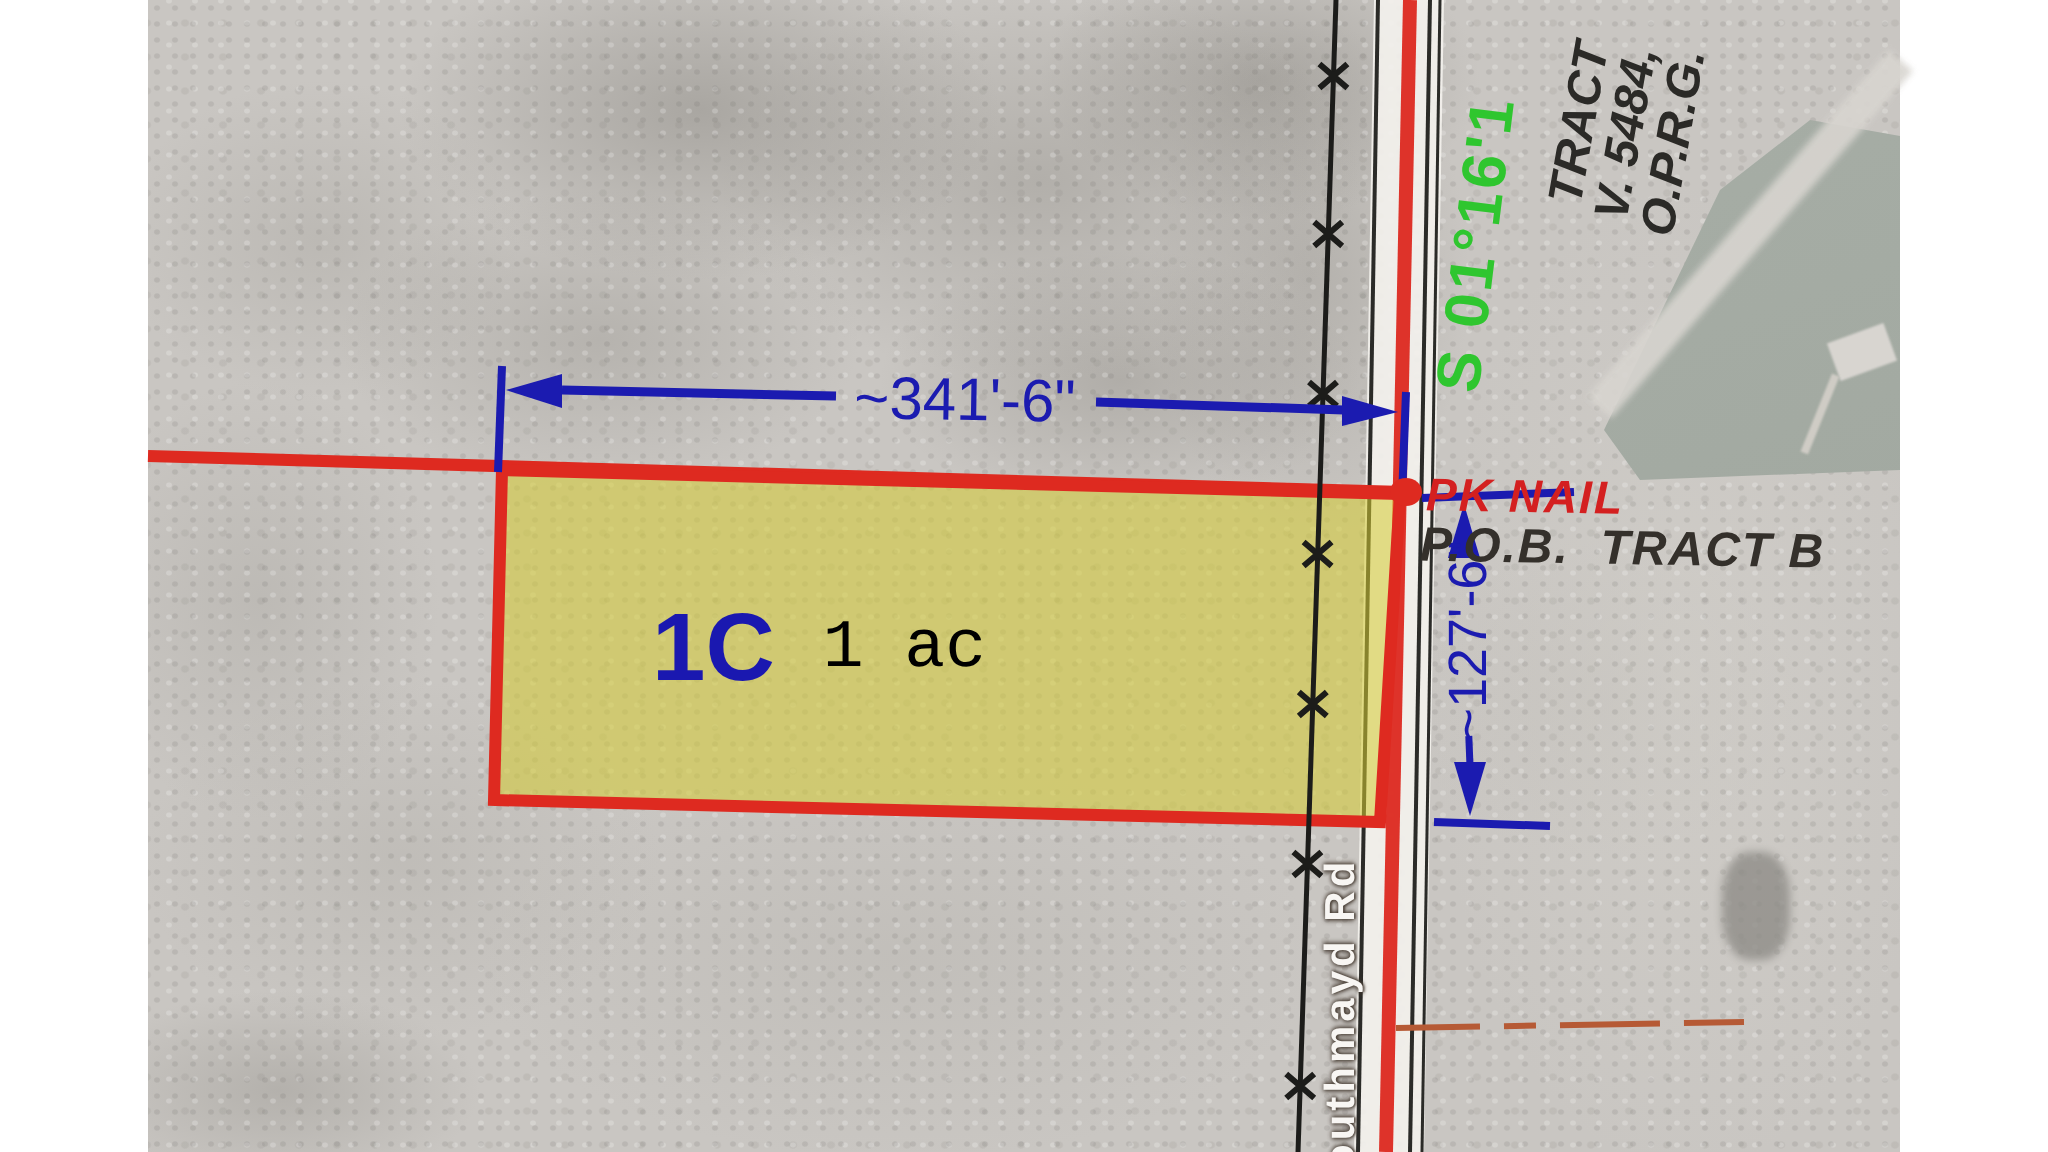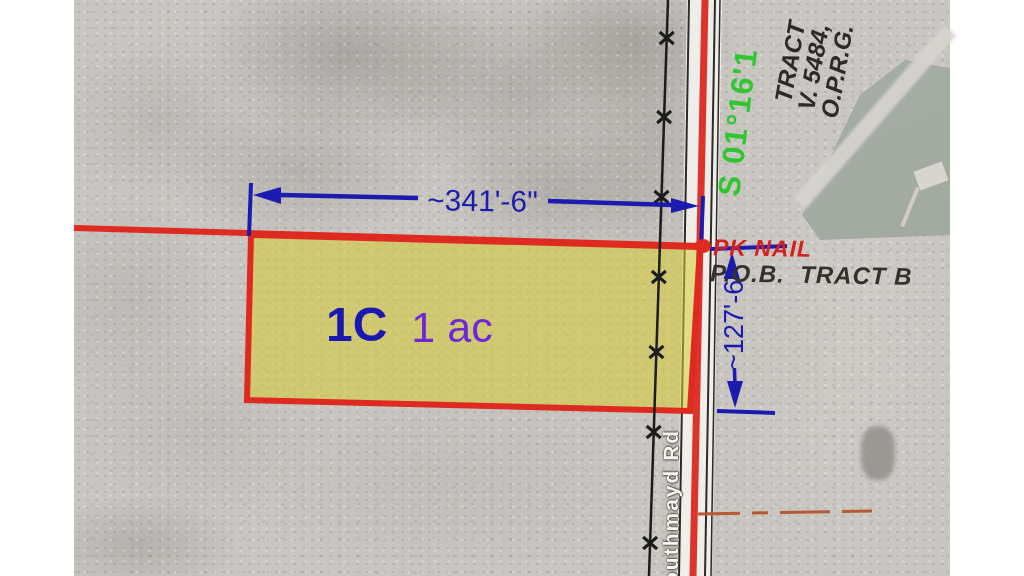--- a/index.html
+++ b/index.html
@@ -52,23 +52,23 @@
   .shed{position:absolute;left:787px;top:426px;width:34px;height:54px;background:#8f8d88;
         border-radius:40%;filter:blur(2px);opacity:.8;}
   
   .overlay{position:absolute;left:0;top:0;width:1024px;height:576px;}
   
   .lbl{position:absolute;white-space:pre;}
   .lbl-341{left:415px;top:184px;width:135px;text-align:center;font-size:30px;color:#1b1bb0;transform:rotate(0.9deg);}
   .lbl-127{left:660px;top:304px;width:150px;height:32px;text-align:center;font-size:27px;color:#1b1bb0;transform:rotate(-90deg);}
   .lbl-nail{left:713px;top:235px;font-size:23px;font-weight:bold;font-style:italic;letter-spacing:1px;color:#d42020;transform:rotate(1deg);}
   .lbl-pob{left:710px;top:261px;font-size:24px;font-weight:bold;font-style:italic;letter-spacing:1px;color:#34302b;transform:rotate(1deg);}
-  .lbl-parcel{left:326px;top:297px;display:flex;align-items:flex-end;gap:24px;}
+  .lbl-parcel{left:326px;top:297px;display:flex;align-items:center;gap:24px;}
   .lbl-parcel .pid{font-size:48px;font-weight:bold;color:#1a18b0;}
-  .lbl-parcel .pac{font-size:43px;color:#6d28d9;}
+  .lbl-parcel .pac{font-size:34px;color:#000000;font-family:Liberation Mono, monospace;}
   .lbl-bearing{left:746px;top:164px;height:34px;line-height:34px;font-size:31px;font-weight:bold;letter-spacing:1.5px;color:#2fc62f;
     transform:rotate(-83deg);transform-origin:left bottom;}
   .rec{height:26px;line-height:26px;font-size:24px;font-weight:bold;font-style:italic;color:#2b2a27;
     transform:rotate(-80deg);transform-origin:left bottom;}
   .rec1{left:796px;top:78px;}
   .rec2{left:819px;top:86px;}
   .rec3{left:842px;top:94px;}
   .lbl-road{left:683px;top:577px;height:24px;line-height:24px;font-size:21px;font-weight:bold;letter-spacing:2px;color:#f8f6f3;
     transform:rotate(-90deg);transform-origin:left bottom;
     text-shadow:1px 0 2px rgba(70,60,50,.85),-1px 0 2px rgba(70,60,50,.85),0 1px 1px rgba(70,60,50,.6);}

